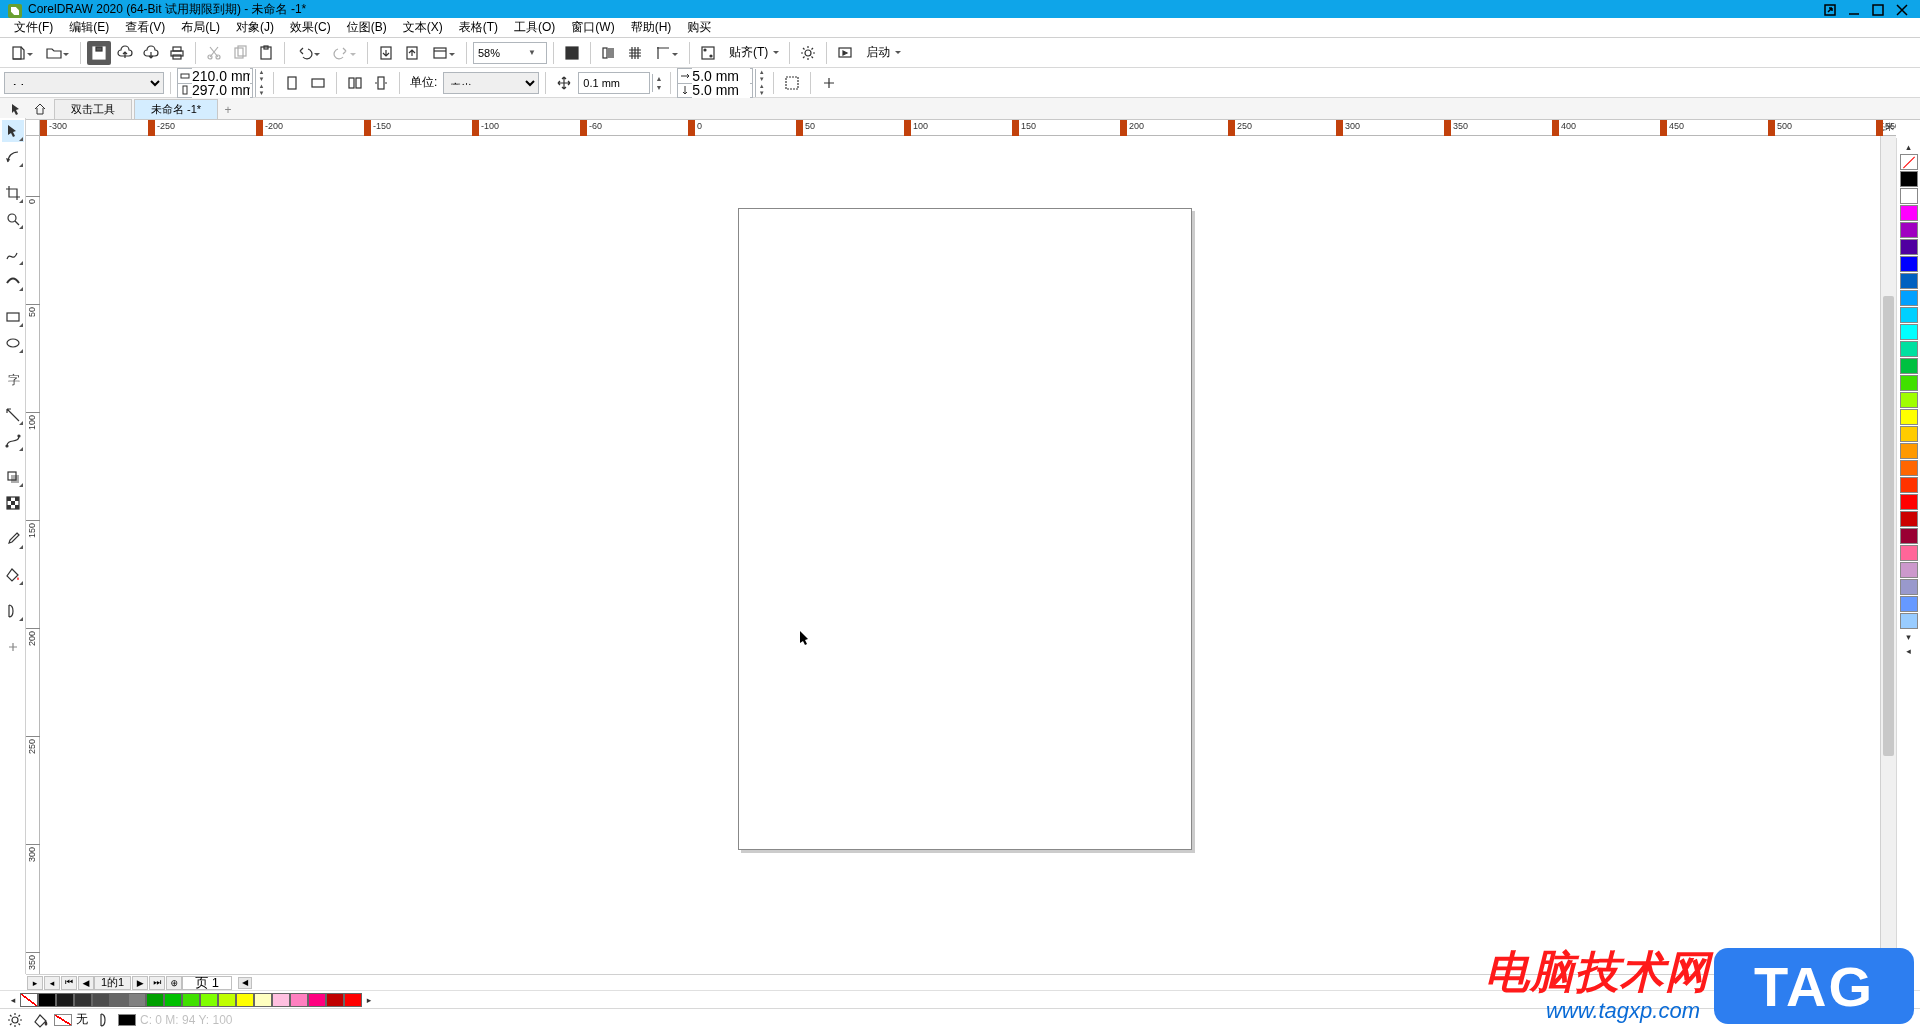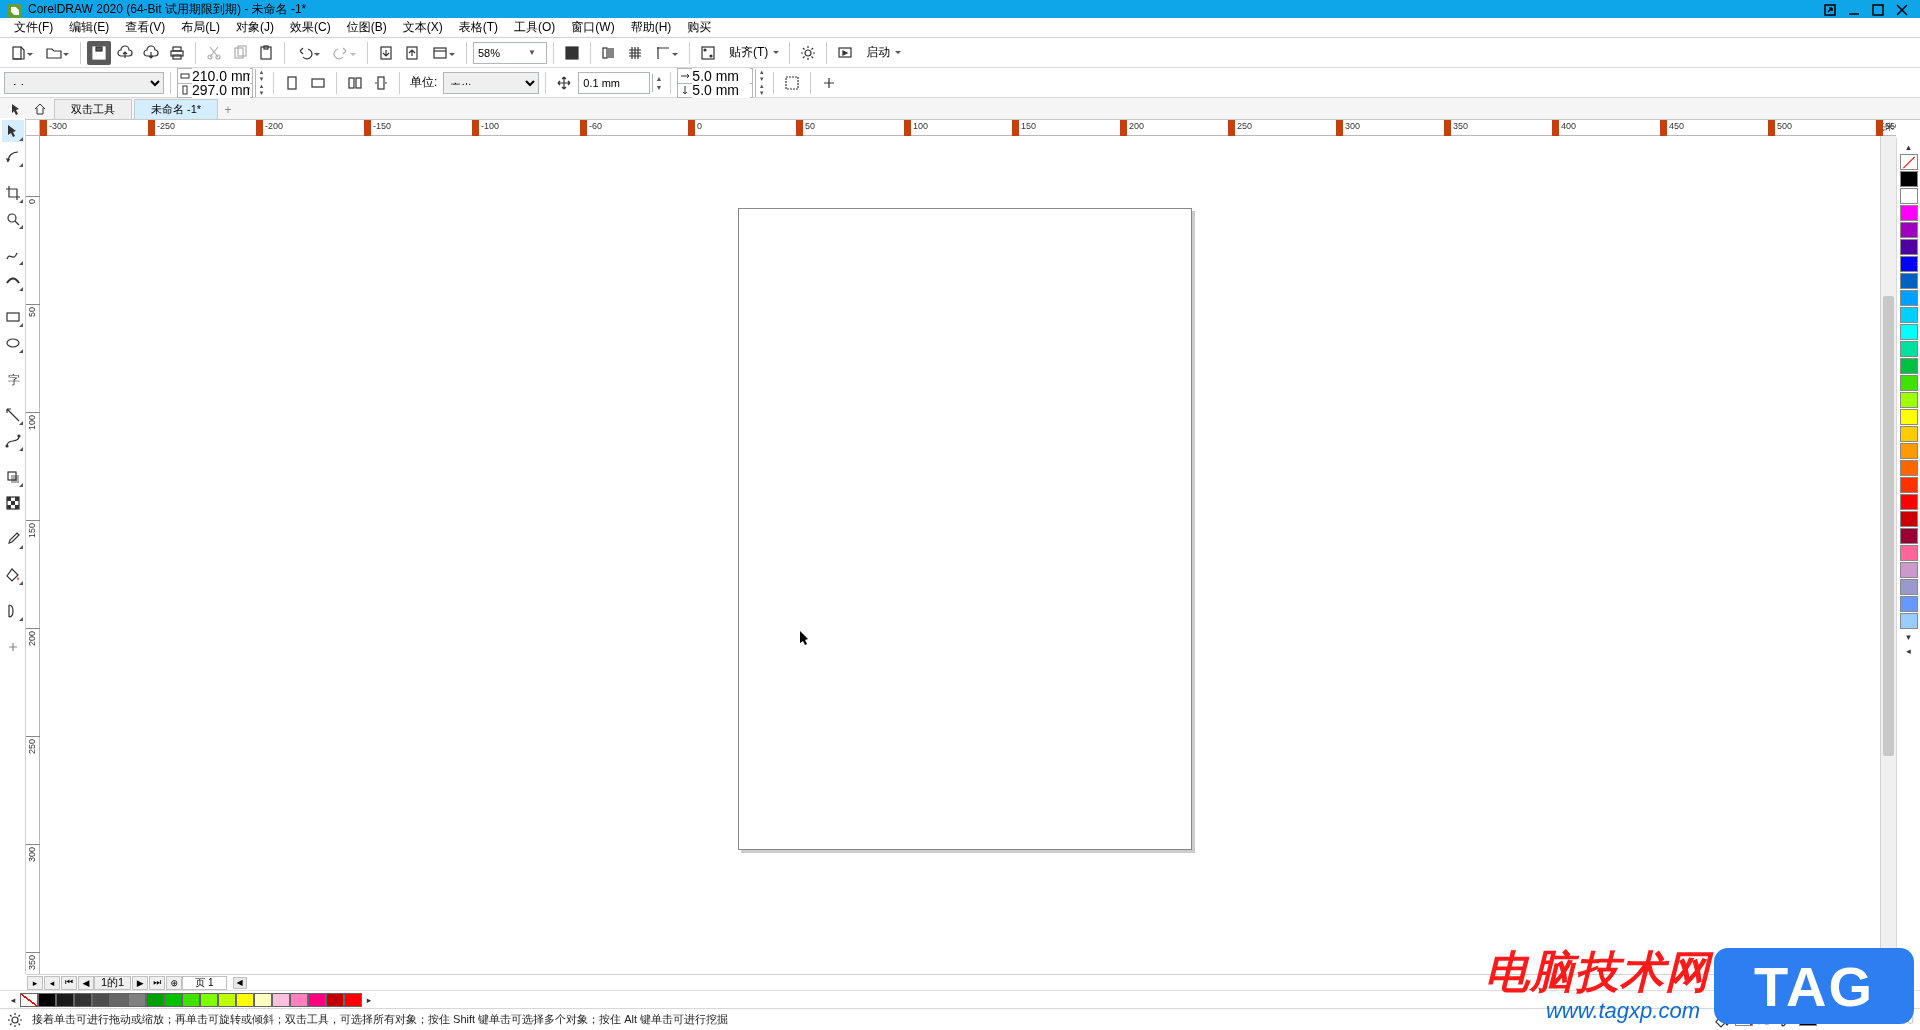--- a/index.html
+++ b/index.html
@@ -69,21 +69,21 @@
 .swatch { width:18px; height:16px; margin-bottom:1px; border:1px solid #888; cursor:pointer; }
 .swatch.none { background:#fff; position:relative; }
 .swatch.none::after { content:""; position:absolute; left:0; right:0; top:50%; border-top:1px solid red; transform:rotate(-45deg); }
 .pal-arrow { width:18px; height:14px; display:flex; align-items:center; justify-content:center; font-size:9px; color:#333; cursor:pointer; }
 
 
 .pagerow { position:absolute; left:26px; right:24px; bottom:40px; height:16px; background:#fff; border-top:1px solid #d0d0d0; display:flex; align-items:center; }
 .pagerow .nav { display:flex; align-items:center; gap:0; }
 .navbtn { width:16px; height:14px; border:1px solid #c0c0c0; display:flex; align-items:center; justify-content:center; font-size:9px; cursor:pointer; margin-left:1px; background:#efefef; }
 .pginfo { padding:0 6px; font-size:11px; border:1px solid #c0c0c0; height:14px; display:flex; align-items:center; background:#efefef; }
-.pagetab { height:14px; padding:0 12px; border:1px solid #c0c0c0; background:#fff; font-size:10px; display:flex; align-items:center; }
+.pagetab { height:14px; padding:0 12px; border:1px solid #c0c0c0; background:#fff; font-size:13px; display:flex; align-items:center; }
 .hscroll { flex:1; margin:0 6px; height:12px; position:relative; }
 .hs-arrow { position:absolute; top:0; width:14px; height:12px; background:#e8e8e8; border:1px solid #c0c0c0; font-size:8px; display:flex; align-items:center; justify-content:center; cursor:pointer; }
 .hs-arrow.l { left:0; } .hs-arrow.r { right:0; }
 .langbox { border:1px solid #b0b0b0; padding:0 8px; height:14px; font-size:11px; display:flex; align-items:center; background:#fff; }
 
 
 .botpal { position:absolute; left:0; right:0; bottom:22px; height:18px; background:#fff; display:flex; align-items:center; padding-left:6px; gap:0; border-top:1px solid #e0e0e0; }
 .botpal .arrow { width:14px; height:16px; display:flex; align-items:center; justify-content:center; font-size:9px; color:#333; cursor:pointer; }
 .bswatch { width:18px; height:14px; border:1px solid #666; cursor:pointer; }
 .bswatch.none { background:#fff; position:relative; }
@@ -772,21 +772,20 @@
   <div class="arrow">▸</div>
 </div>
 
 <div class="status">
   <span class="ticon">
       <svg viewBox="0 0 16 16">
         <circle cx="8" cy="8" r="3"></circle>
         <path d="M8 1v2M8 13v2M1 8h2M13 8h2M3 3l1.5 1.5M11.5 11.5L13 13M13 3l-1.5 1.5M4.5 11.5L3 13"></path>
       </svg>
     </span>
-  <span class="hint">接着单击可进行拖动或缩放；再单击可旋转或倾斜；双击工具，可选择所有对象；按住 Shift 键单击可选择多个对象；按住 Alt 键单击可进行挖掘</span>
   <div class="fill">
     <span class="ticon">
         <svg viewBox="0 0 16 16">
           <path d="M7 3l6 6-6 6-5-5z" fill="none" stroke="#333"></path>
           <path d="M13 10c1 1 1 3 0 3s-1-2 0-3z" fill="#f00"></path>
         </svg>
       </span>
     <div class="fillsw none"></div>
     <span>无</span>
   </div>

